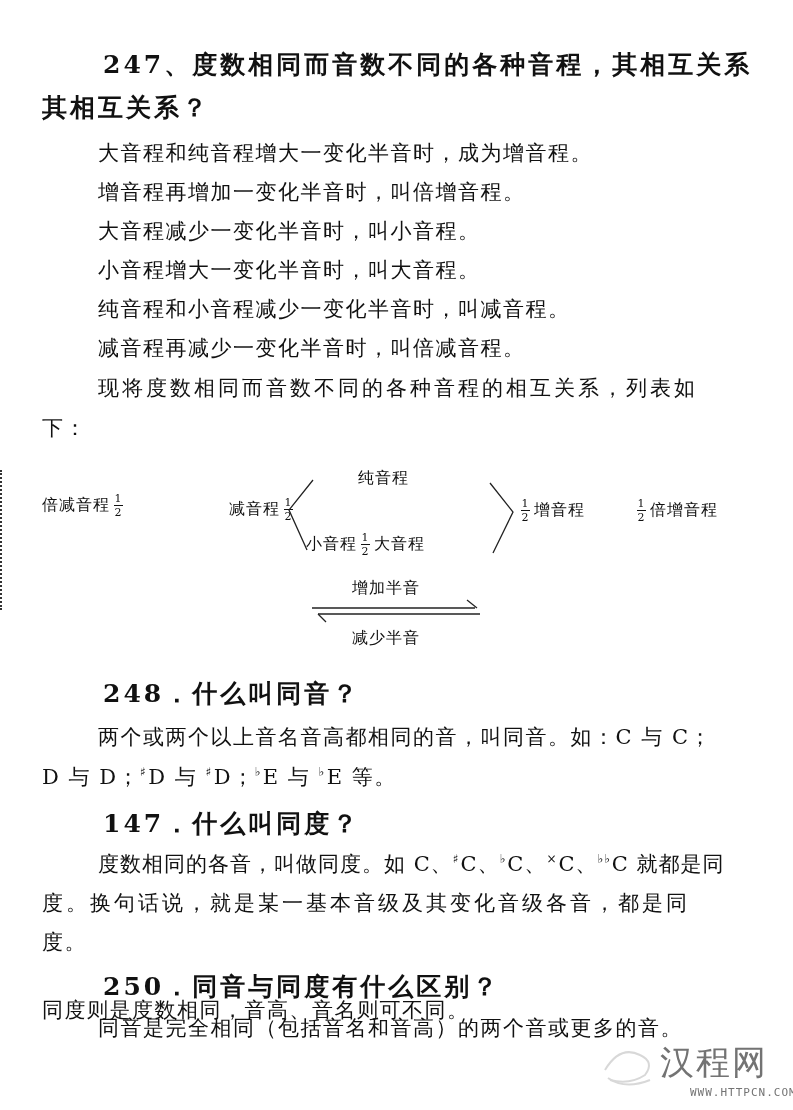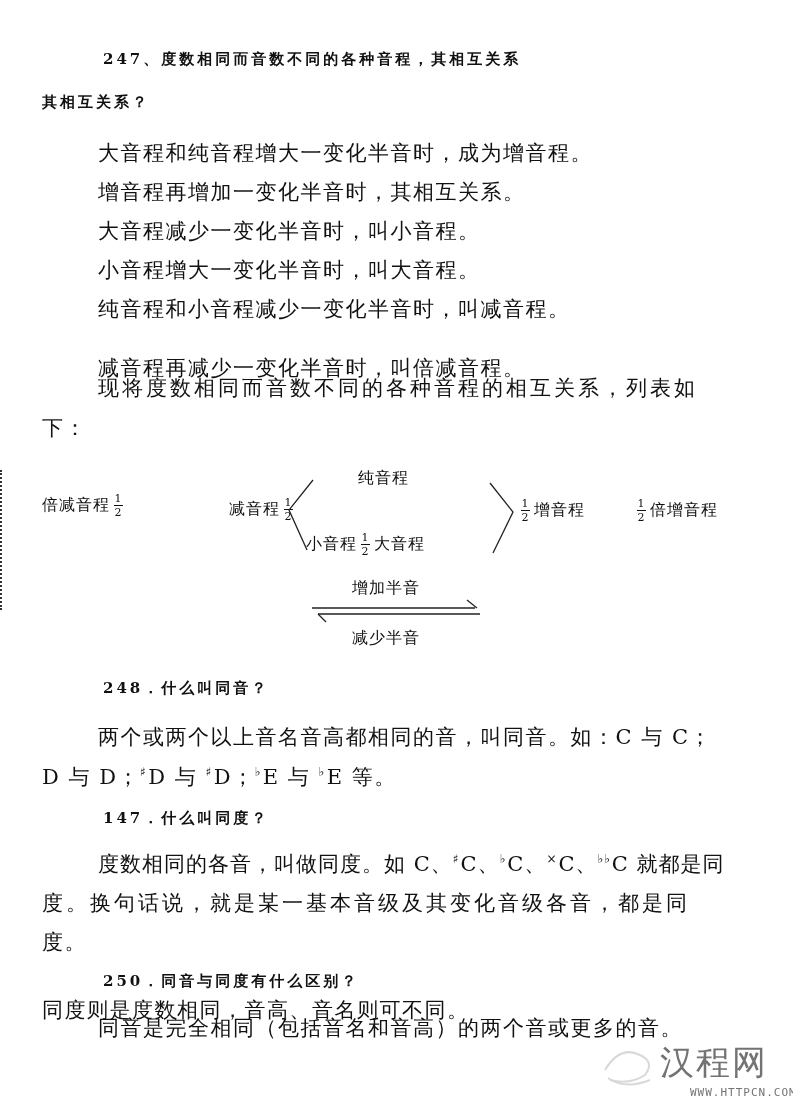--- a/index.html
+++ b/index.html
@@ -5,44 +5,44 @@
   html, body { margin: 0; padding: 0; background: #ffffff; }
   body {
     width: 793px; height: 1110px; position: relative; overflow: hidden;
     font-family: "DejaVu Serif", "Liberation Serif", serif;
     color: #111111;
   }
   .line {
     position: absolute; white-space: nowrap;
     font-size: 21px; letter-spacing: 1.5px; line-height: 1;
   }
-  .q { font-weight: bold; font-size: 15px; letter-spacing: 3px; }
+  .q { font-weight: bold; font-size: 25px; letter-spacing: 3px; }
   .indent { left: 98px; }
   .flush { left: 42px; }
   .acc { font-size: 12px; vertical-align: 8px; margin-right: 1px; }
   .diag { position: absolute; font-size: 16px; white-space: nowrap; letter-spacing: 1px; }
   .frac { display: inline-flex; flex-direction: column; align-items: center; font-size: 11px; line-height: 1; vertical-align: middle; margin: 0 4px; }
   .frac .bar { width: 9px; border-top: 1px solid #111; margin: 1px 0; }
   .margin-marks { position: absolute; left: 0; top: 470px; width: 4px; height: 140px; border-left: 2px dotted #333; }
   .watermark { position: absolute; left: 660px; top: 1040px; color: #737373; }
   .watermark .wm-main { font-size: 34px; letter-spacing: 2px; font-family: "DejaVu Sans", sans-serif; }
   .watermark .wm-url { font-size: 11px; letter-spacing: 1px; font-family: "DejaVu Sans Mono", monospace; margin-left: 30px; }
 </style>
 </head>
 <body>
 
 <div class="line q" style="left:103px; top:52px;">247、度数相同而音数不同的各种音程，其相互关系</div>
 <div class="line q" style="left:42px; top:95px;">其相互关系？</div>
 
 <div class="line indent" style="top:143px;">大音程和纯音程增大一变化半音时，成为增音程。</div>
-<div class="line indent" style="top:182px;">增音程再增加一变化半音时，其相互关系。</div>
+<div class="line indent" style="top:182px;">增音程再增加一变化半音时，叫倍增音程。</div>
 <div class="line indent" style="top:221px;">大音程减少一变化半音时，叫小音程。</div>
 <div class="line indent" style="top:260px;">小音程增大一变化半音时，叫大音程。</div>
 <div class="line indent" style="top:299px;">纯音程和小音程减少一变化半音时，叫减音程。</div>
-<div class="line indent" style="top:358px;">减音程再减少一变化半音时，叫倍减音程。</div>
+<div class="line indent" style="top:338px;">减音程再减少一变化半音时，叫倍减音程。</div>
 <div class="line indent" style="top:378px; letter-spacing:3px;">现将度数相同而音数不同的各种音程的相互关系，列表如</div>
 <div class="line flush" style="top:418px;">下：</div>
 
 <div class="margin-marks"></div>
 
 <div>
   <div class="diag" style="left:42px; top:493px;">
     <span>倍减音程</span><span class="frac">
         <span>1</span>
         <span class="bar"></span>

